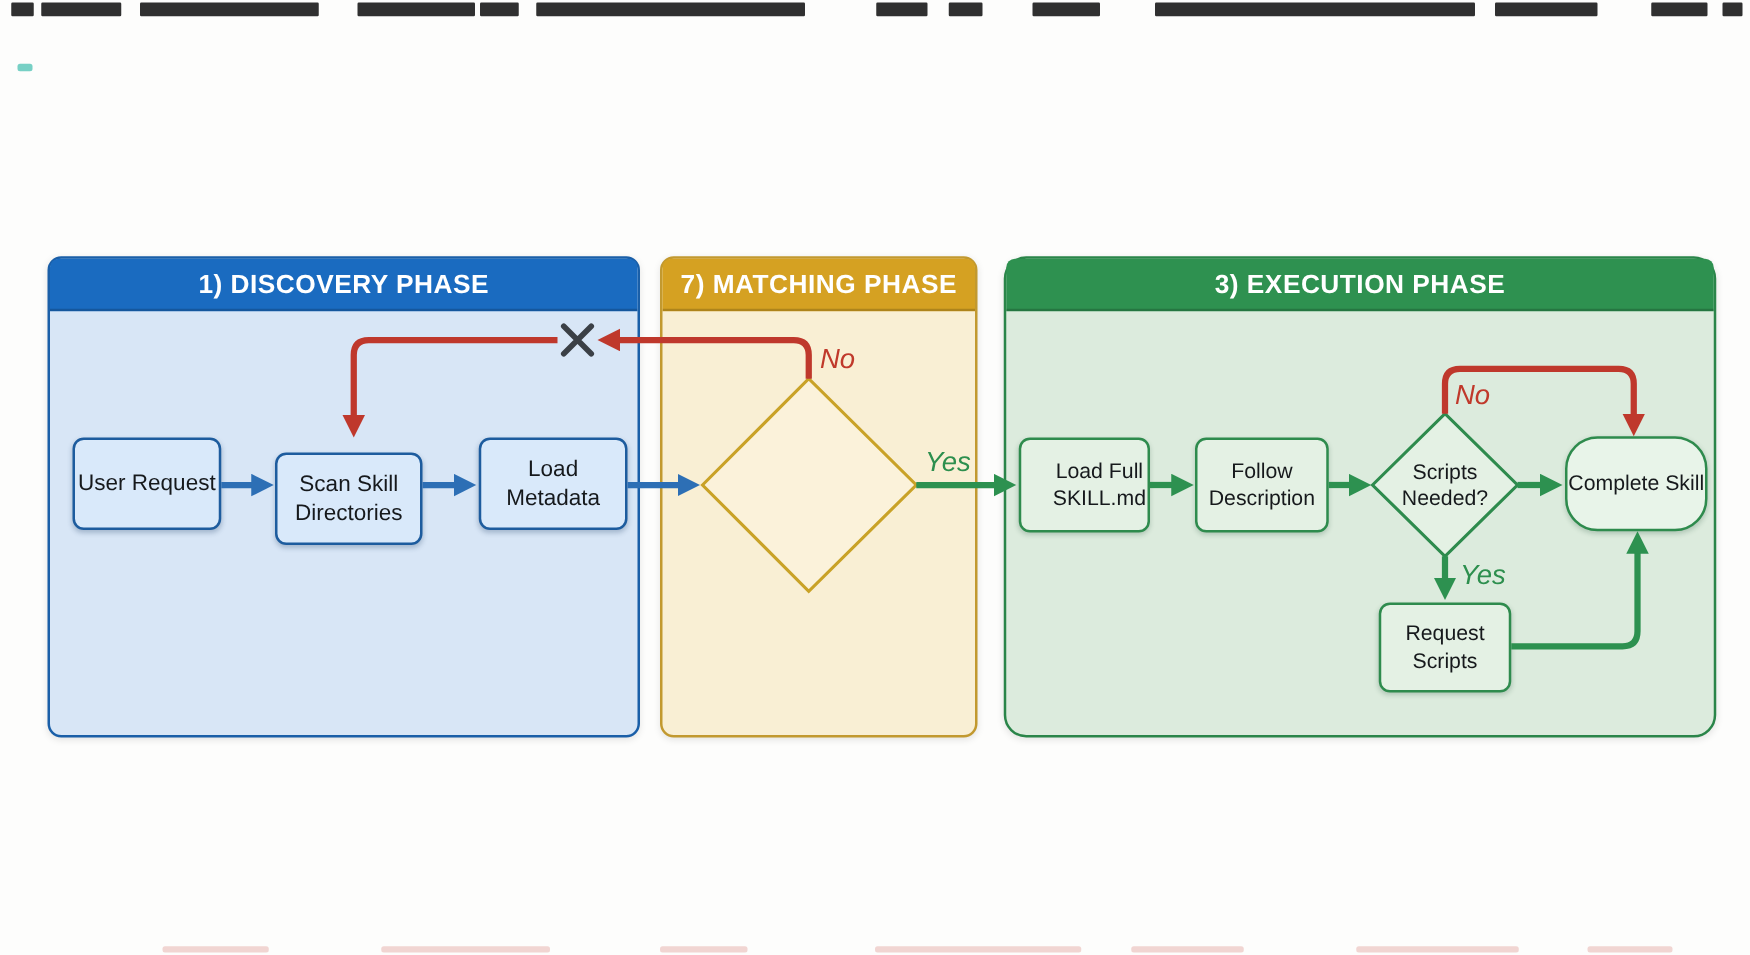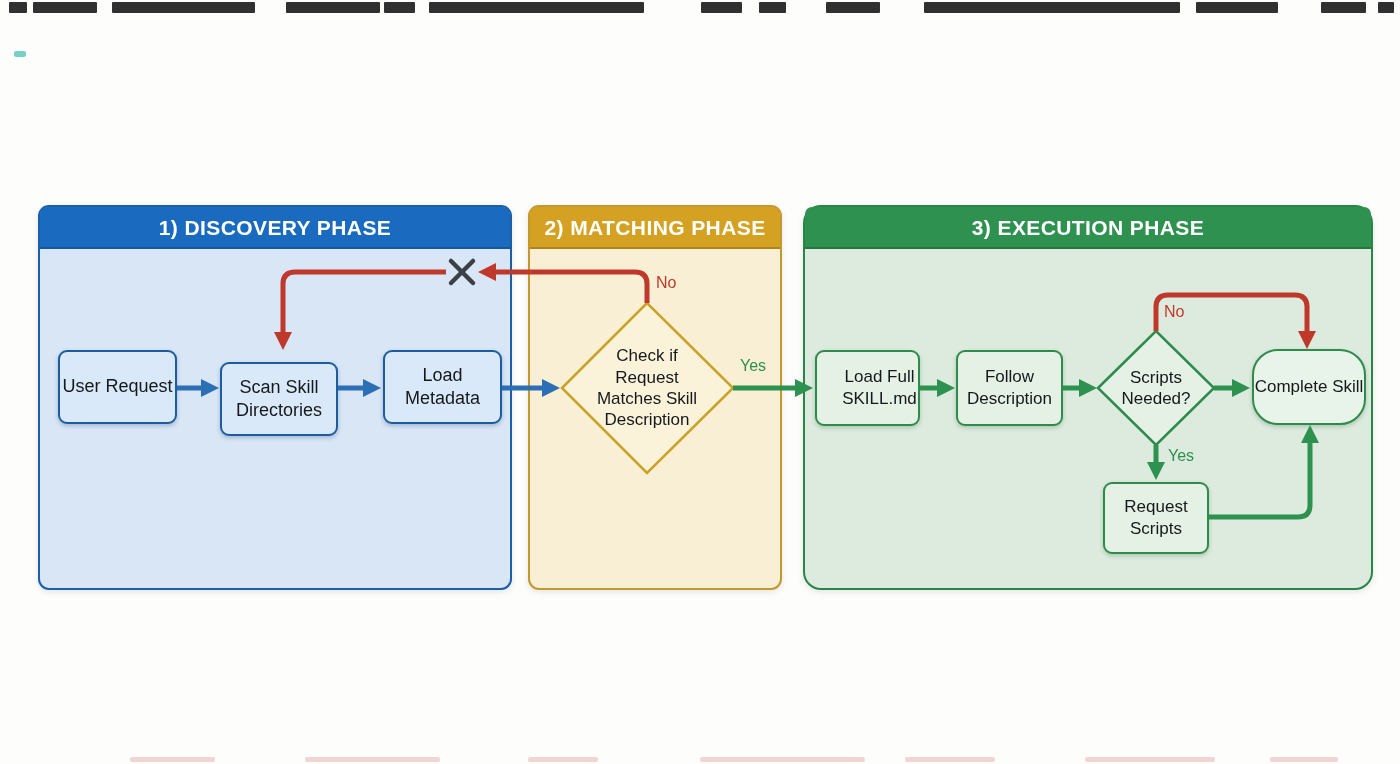--- a/index.html
+++ b/index.html
@@ -51,21 +51,21 @@
   .dia-gold{fill:var(--gold-diamond-fill,#fbf2da);stroke:var(--gold-diamond-border,#c9a227);stroke-width:2.5;}
   .dia-green{fill:var(--green-box-fill,#e4f1e4);stroke:var(--green-box-border,#2e8b4d);stroke-width:2.5;}
   .w-blue{stroke:var(--arrow-blue,#2d6fb5);stroke-width:5;fill:none;stroke-linejoin:round;}
   .w-green{stroke:var(--arrow-green,#2d9150);stroke-width:5;fill:none;stroke-linejoin:round;}
   .w-red{stroke:var(--arrow-red,#bf382c);stroke-width:5;fill:none;stroke-linejoin:round;}
   .mk-blue{fill:var(--arrow-blue,#2d6fb5);}
   .mk-green{fill:var(--arrow-green,#2d9150);}
   .mk-red{fill:var(--arrow-red,#bf382c);}
   .x-mark{stroke:var(--x-mark,#3b4046);stroke-width:4.5;stroke-linecap:round;fill:none;}
   
-  .edge-label{position:absolute;font-size:16px;font-weight:500;z-index:6;}
+  .edge-label{position:absolute;font-size:22px;font-weight:500;z-index:6;font-style:italic;}
   .lbl-red{color:var(--label-red,#c0392b);}
   .lbl-green{color:var(--label-green,#2d8f4e);}
   #lbl-m-no{left:656px;top:274px;}
   #lbl-m-yes{left:740px;top:357px;}
   #lbl-e-no{left:1164px;top:303px;}
   #lbl-e-yes{left:1168px;top:447px;}
 </style>
 </head>
 <body>
 
@@ -97,21 +97,21 @@
     <div class="bot-seg" style="left:1270px;width:68px;"></div>
   </div>
 
   <div class="panel panel-discovery">
     <div class="ph-header hd-blue">
       <span>1) DISCOVERY PHASE</span>
     </div>
   </div>
   <div class="panel panel-matching">
     <div class="ph-header hd-gold">
-      <span>2) MATCHING PHASE</span>
+      <span>7) MATCHING PHASE</span>
     </div>
   </div>
   <div class="panel panel-execution">
     <div class="ph-header hd-green">
       <span>3) EXECUTION PHASE</span>
     </div>
   </div>
 
   <div class="node rect-blue" id="n-user">
     <span>User Request</span>
@@ -162,23 +162,20 @@
     <path class="w-green" d="M1156,445 L1156,464" marker-end="url(#ah-green)"></path>
     <path class="w-green" d="M1209,517 L1298,517 Q1310,517 1310,505 L1310,441" marker-end="url(#ah-green)"></path>
 
     <path class="w-red" d="M647,303 L647,284 Q647,272 635,272 L494,272" marker-end="url(#ah-red)"></path>
     <path class="w-red" d="M446,272 L295,272 Q283,272 283,284 L283,334" marker-end="url(#ah-red)"></path>
     <path class="w-red" d="M1156,331 L1156,307 Q1156,295 1168,295 L1295,295 Q1307,295 1307,307 L1307,333" marker-end="url(#ah-red)"></path>
 
     <path class="x-mark" d="M451,261 L473,283 M473,261 L451,283"></path>
   </svg>
 
-  <div class="dia-label" id="n-check">
-    <span>Check if Request Matches Skill Description</span>
-  </div>
   <div class="dia-label" id="n-scripts">
     <span>Scripts Needed?</span>
   </div>
 
   <span class="edge-label lbl-red" id="lbl-m-no">No</span>
   <span class="edge-label lbl-green" id="lbl-m-yes">Yes</span>
   <span class="edge-label lbl-red" id="lbl-e-no">No</span>
   <span class="edge-label lbl-green" id="lbl-e-yes">Yes</span>
 
 </div>

